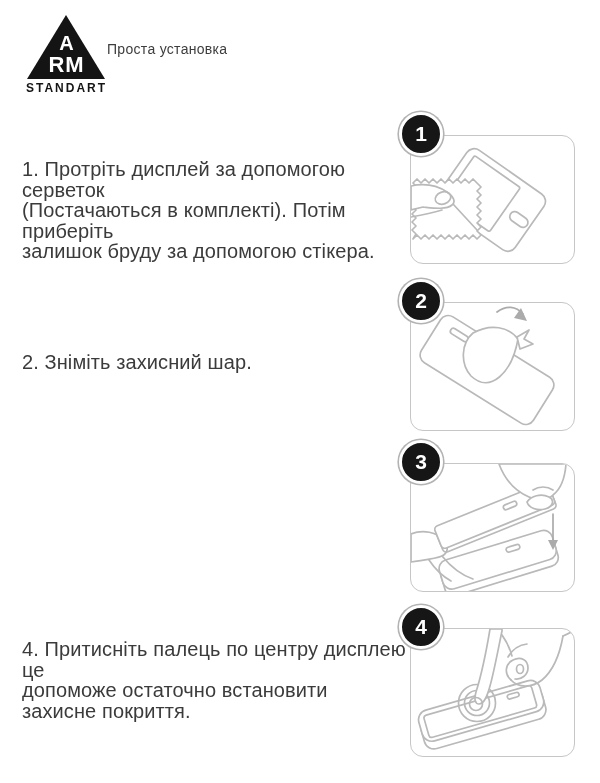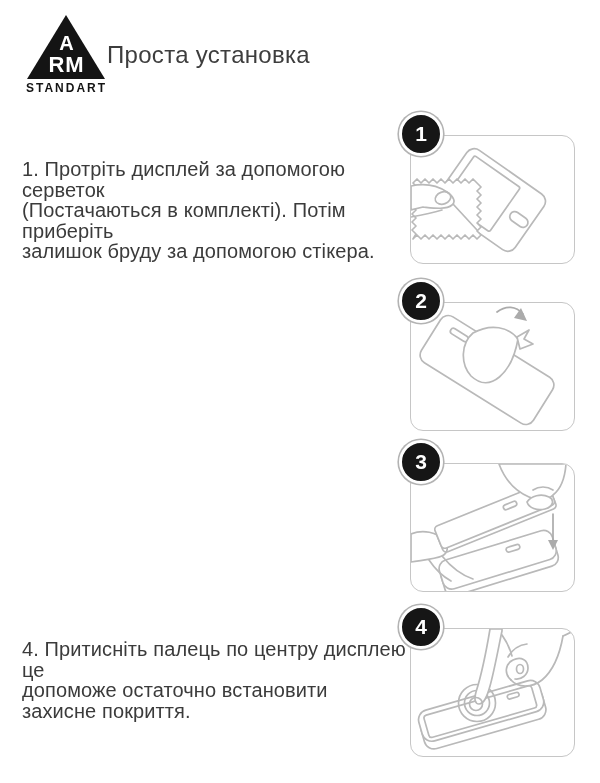--- a/index.html
+++ b/index.html
@@ -3,21 +3,21 @@
 <meta charset="utf-8">
 <style>
   html,body{margin:0;padding:0;background:#ffffff;}
   #page{position:relative;width:600px;height:783px;background:#ffffff;overflow:hidden;
         font-family:"Liberation Sans","DejaVu Sans",sans-serif;color:#3b3b3b;}
 
   
   #logo{position:absolute;left:18px;top:11px;width:96px;height:94px;}
 
   
-  .page-title{position:absolute;left:107px;top:41px;font-size:24px;font-weight:500;
+  .page-title{position:absolute;left:107px;top:41px;font-size:14px;font-weight:500;
               letter-spacing:.3px;color:#3d3d3d;text-align:center;}
 
   
   .step-text{position:absolute;left:22px;width:400px;font-size:20px;line-height:20.6px;
              font-weight:500;letter-spacing:.1px;color:#3b3b3b;white-space:pre-line;}
   #step-text-1{top:159px;}
   #step-text-2{top:352px;}
   #step-text-3{top:492px;}
   #step-text-4{top:639px;}
 
@@ -47,20 +47,21 @@
     <text x="48.5" y="39" text-anchor="middle" fill="#ffffff" font-family="Liberation Sans, DejaVu Sans, sans-serif" font-size="20" font-weight="bold">A</text>
     <text x="48.5" y="61" text-anchor="middle" fill="#ffffff" font-family="Liberation Sans, DejaVu Sans, sans-serif" font-size="22" font-weight="bold" letter-spacing="1">RM</text>
     <text x="48.5" y="81" text-anchor="middle" fill="#141414" font-family="Liberation Sans, DejaVu Sans, sans-serif" font-size="12" font-weight="bold" letter-spacing="2">STANDART</text>
   </svg>
 
   <div class="page-title">Проста установка</div>
 
   <div id="step-text-1" class="step-text">1. Протріть дисплей за допомогою серветок
 (Постачаються в комплекті). Потім приберіть
 залишок бруду за допомогою стікера.</div>
+  <div id="step-text-2" class="step-text">2. Зніміть захисний шар.</div>
   <div id="step-text-4" class="step-text">4. Притисніть палець по центру дисплею - це
 допоможе остаточно встановити
 захисне покриття.</div>
 
   <div id="box-1" class="illus-box">
     <div class="step-badge">1</div>
     <svg class="illus-svg" viewBox="0 0 163 127">
       <g class="ln" transform="rotate(35 80 64)">
         <rect x="33" y="30" width="94" height="68" rx="9"></rect>
         <rect x="41" y="37" width="56" height="54" rx="2"></rect>

